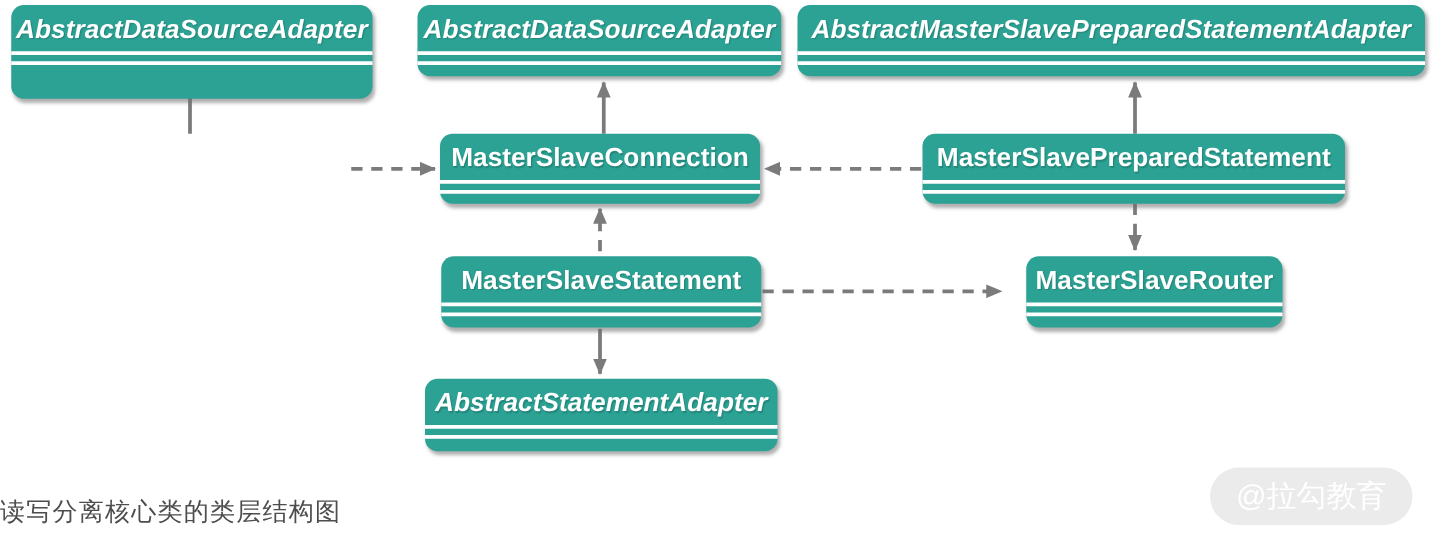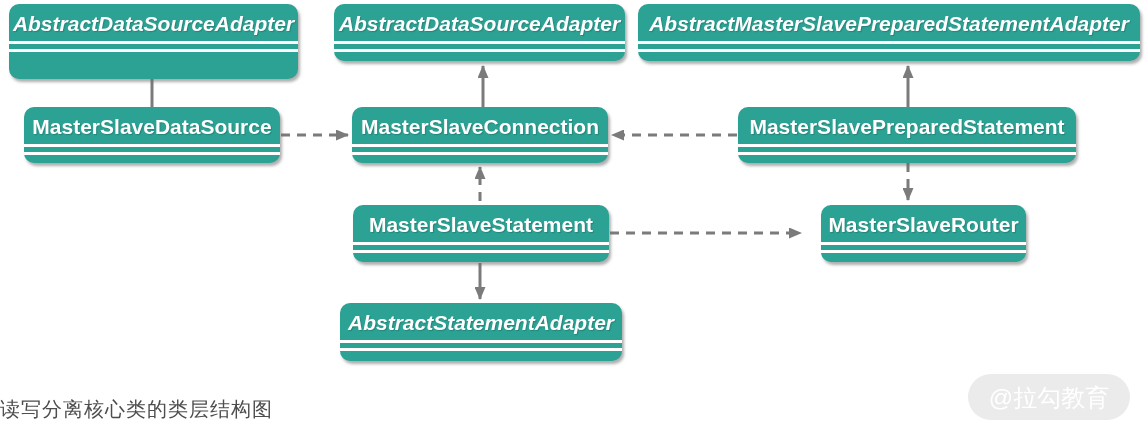--- a/index.html
+++ b/index.html
@@ -110,25 +110,20 @@
     <div class="sep1"></div>
     <div class="sep2"></div>
   </div>
 
   <div class="node abstract" style="left:638px; top:4px; width:502px; height:57px;">
     <span class="class-name">AbstractMasterSlavePreparedStatementAdapter</span>
     <div class="sep1"></div>
     <div class="sep2"></div>
   </div>
 
-  <div class="node" style="left:24px; top:107px; width:256px; height:56px;">
-    <span class="class-name">MasterSlaveDataSource</span>
-    <div class="sep1"></div>
-    <div class="sep2"></div>
-  </div>
 
   <div class="node" style="left:352px; top:107px; width:256px; height:56px;">
     <span class="class-name">MasterSlaveConnection</span>
     <div class="sep1"></div>
     <div class="sep2"></div>
   </div>
 
   <div class="node" style="left:738px; top:107px; width:338px; height:56px;">
     <span class="class-name">MasterSlavePreparedStatement</span>
     <div class="sep1"></div>

